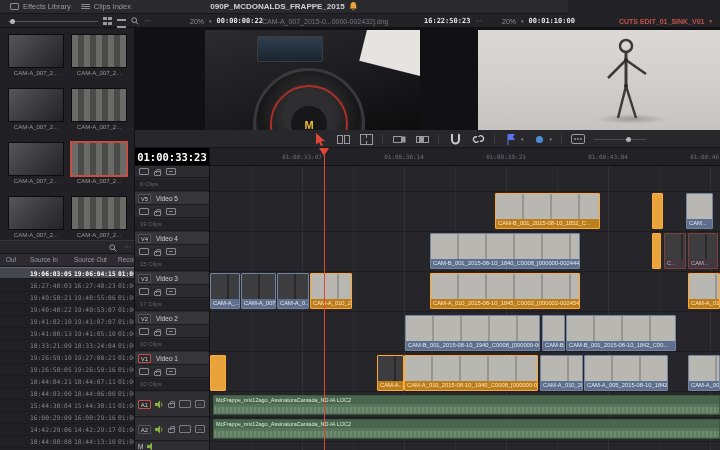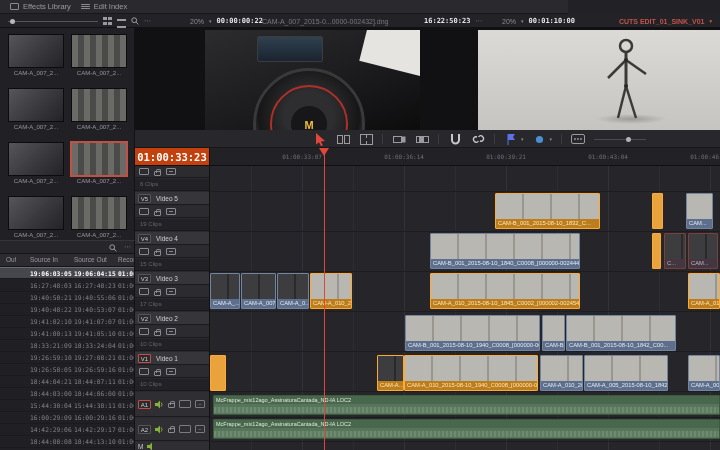--- a/index.html
+++ b/index.html
@@ -61,21 +61,21 @@
   #tbar { position:absolute; left:135px; top:130px; width:585px; height:18px; background:#28282c; border-bottom:1px solid #17171a; }
   #tbar .ics { position:absolute; left:178px; top:0; height:18px; display:flex; align-items:center; gap:9px; }
   .tico { width:14px; height:12px; display:flex; align-items:center; justify-content:center; }
   .tbar-sep { width:1px; height:10px; background:#3c3c42; }
   .chev { font-size:5px; color:#8a8a90; margin-left:-6px; }
   .tslider { position:relative; width:52px; height:1px; background:#4a4a50; }
   .tslider .knob { position:absolute; left:32px; top:-2px; width:5px; height:5px; border-radius:50%; background:#b4b4b8; }
 
   
   #tl { position:absolute; left:135px; top:148px; width:585px; height:302px; background:#242428; }
-  #tl-tc { position:absolute; left:0; top:0; width:75px; height:18px; background:#c2410c; border-right:1px solid #101013; border-bottom:1px solid #101013; color:#fff; font-family:"DejaVu Sans Mono", monospace; font-size:10.5px; font-weight:bold; text-align:center; line-height:18px; }
+  #tl-tc { position:absolute; left:0; top:0; width:75px; height:18px; background:#000000; border-right:1px solid #101013; border-bottom:1px solid #101013; color:#fff; font-family:"DejaVu Sans Mono", monospace; font-size:10.5px; font-weight:bold; text-align:center; line-height:18px; }
   #ruler { position:absolute; left:75px; top:0; width:510px; height:18px; background:#222226; border-bottom:1px solid #101013; overflow:hidden; }
   .rlbl { position:absolute; top:5px; transform:translateX(-50%); font-size:6px; color:#6e6e74; font-family:"DejaVu Sans Mono", monospace; white-space:nowrap; }
   #heads { position:absolute; left:0; top:18px; width:75px; height:284px; background:#29292e; border-right:1px solid #121215; overflow:hidden; }
   .hrow { position:absolute; left:0; width:75px; overflow:hidden; }
   .trk-name { height:13px; background:#35353a; border-bottom:1px solid #1c1c20; display:flex; align-items:center; gap:5px; padding-left:3px; font-size:6.5px; color:#cfcfd4; }
   .trk-icons { height:12px; background:#2b2b30; border-bottom:1px solid #1c1c20; display:flex; align-items:center; gap:5px; padding-left:4px; }
   .trk-count { height:12px; background:#222226; border-bottom:1px solid #18181b; font-size:6px; color:#64646a; padding:2px 0 0 5px; }
   .badge { min-width:13px; height:9px; border:1px solid #55555c; border-radius:1px; background:#2a2a2f; font-size:6px; color:#d0d0d4; text-align:center; line-height:9px; padding:0 1px; }
   .badge.armed { border-color:#c15045; }
   .ic-vid { width:10px; height:7px; border:1px solid #8a8a90; border-radius:1px; }
@@ -117,21 +117,27 @@
 
 <div id="app">
 
   <div class="topbar">
     <div class="grp">
       <span class="mini-ic"></span>
       <span>Effects Library</span>
     </div>
     <div class="grp">
       <span class="mini-ic lines"></span>
-      <span>Edit Index</span>
+      <span>Clips Index</span>
+    </div>
+    <div class="title">
+      <span>090P_MCDONALDS_FRAPPE_2015</span>
+      <svg width="8" height="9" viewBox="0 0 8 9">
+          <path d="M4 0 C2 0 1.2 1.5 1.2 3 L1.2 5 L0.4 6.4 L7.6 6.4 L6.8 5 L6.8 3 C6.8 1.5 6 0 4 0 Z M3 7.2 A1 1 0 0 0 5 7.2 Z" fill="#e8a33c"></path>
+        </svg>
     </div>
   </div>
 
   <div class="viewbar">
     <div class="seg" style="left:8px;">
       <div class="hslider">
           <div class="knob"></div>
         </div>
       <span class="ic-grid"></span>
       <span class="ic-list"></span>

